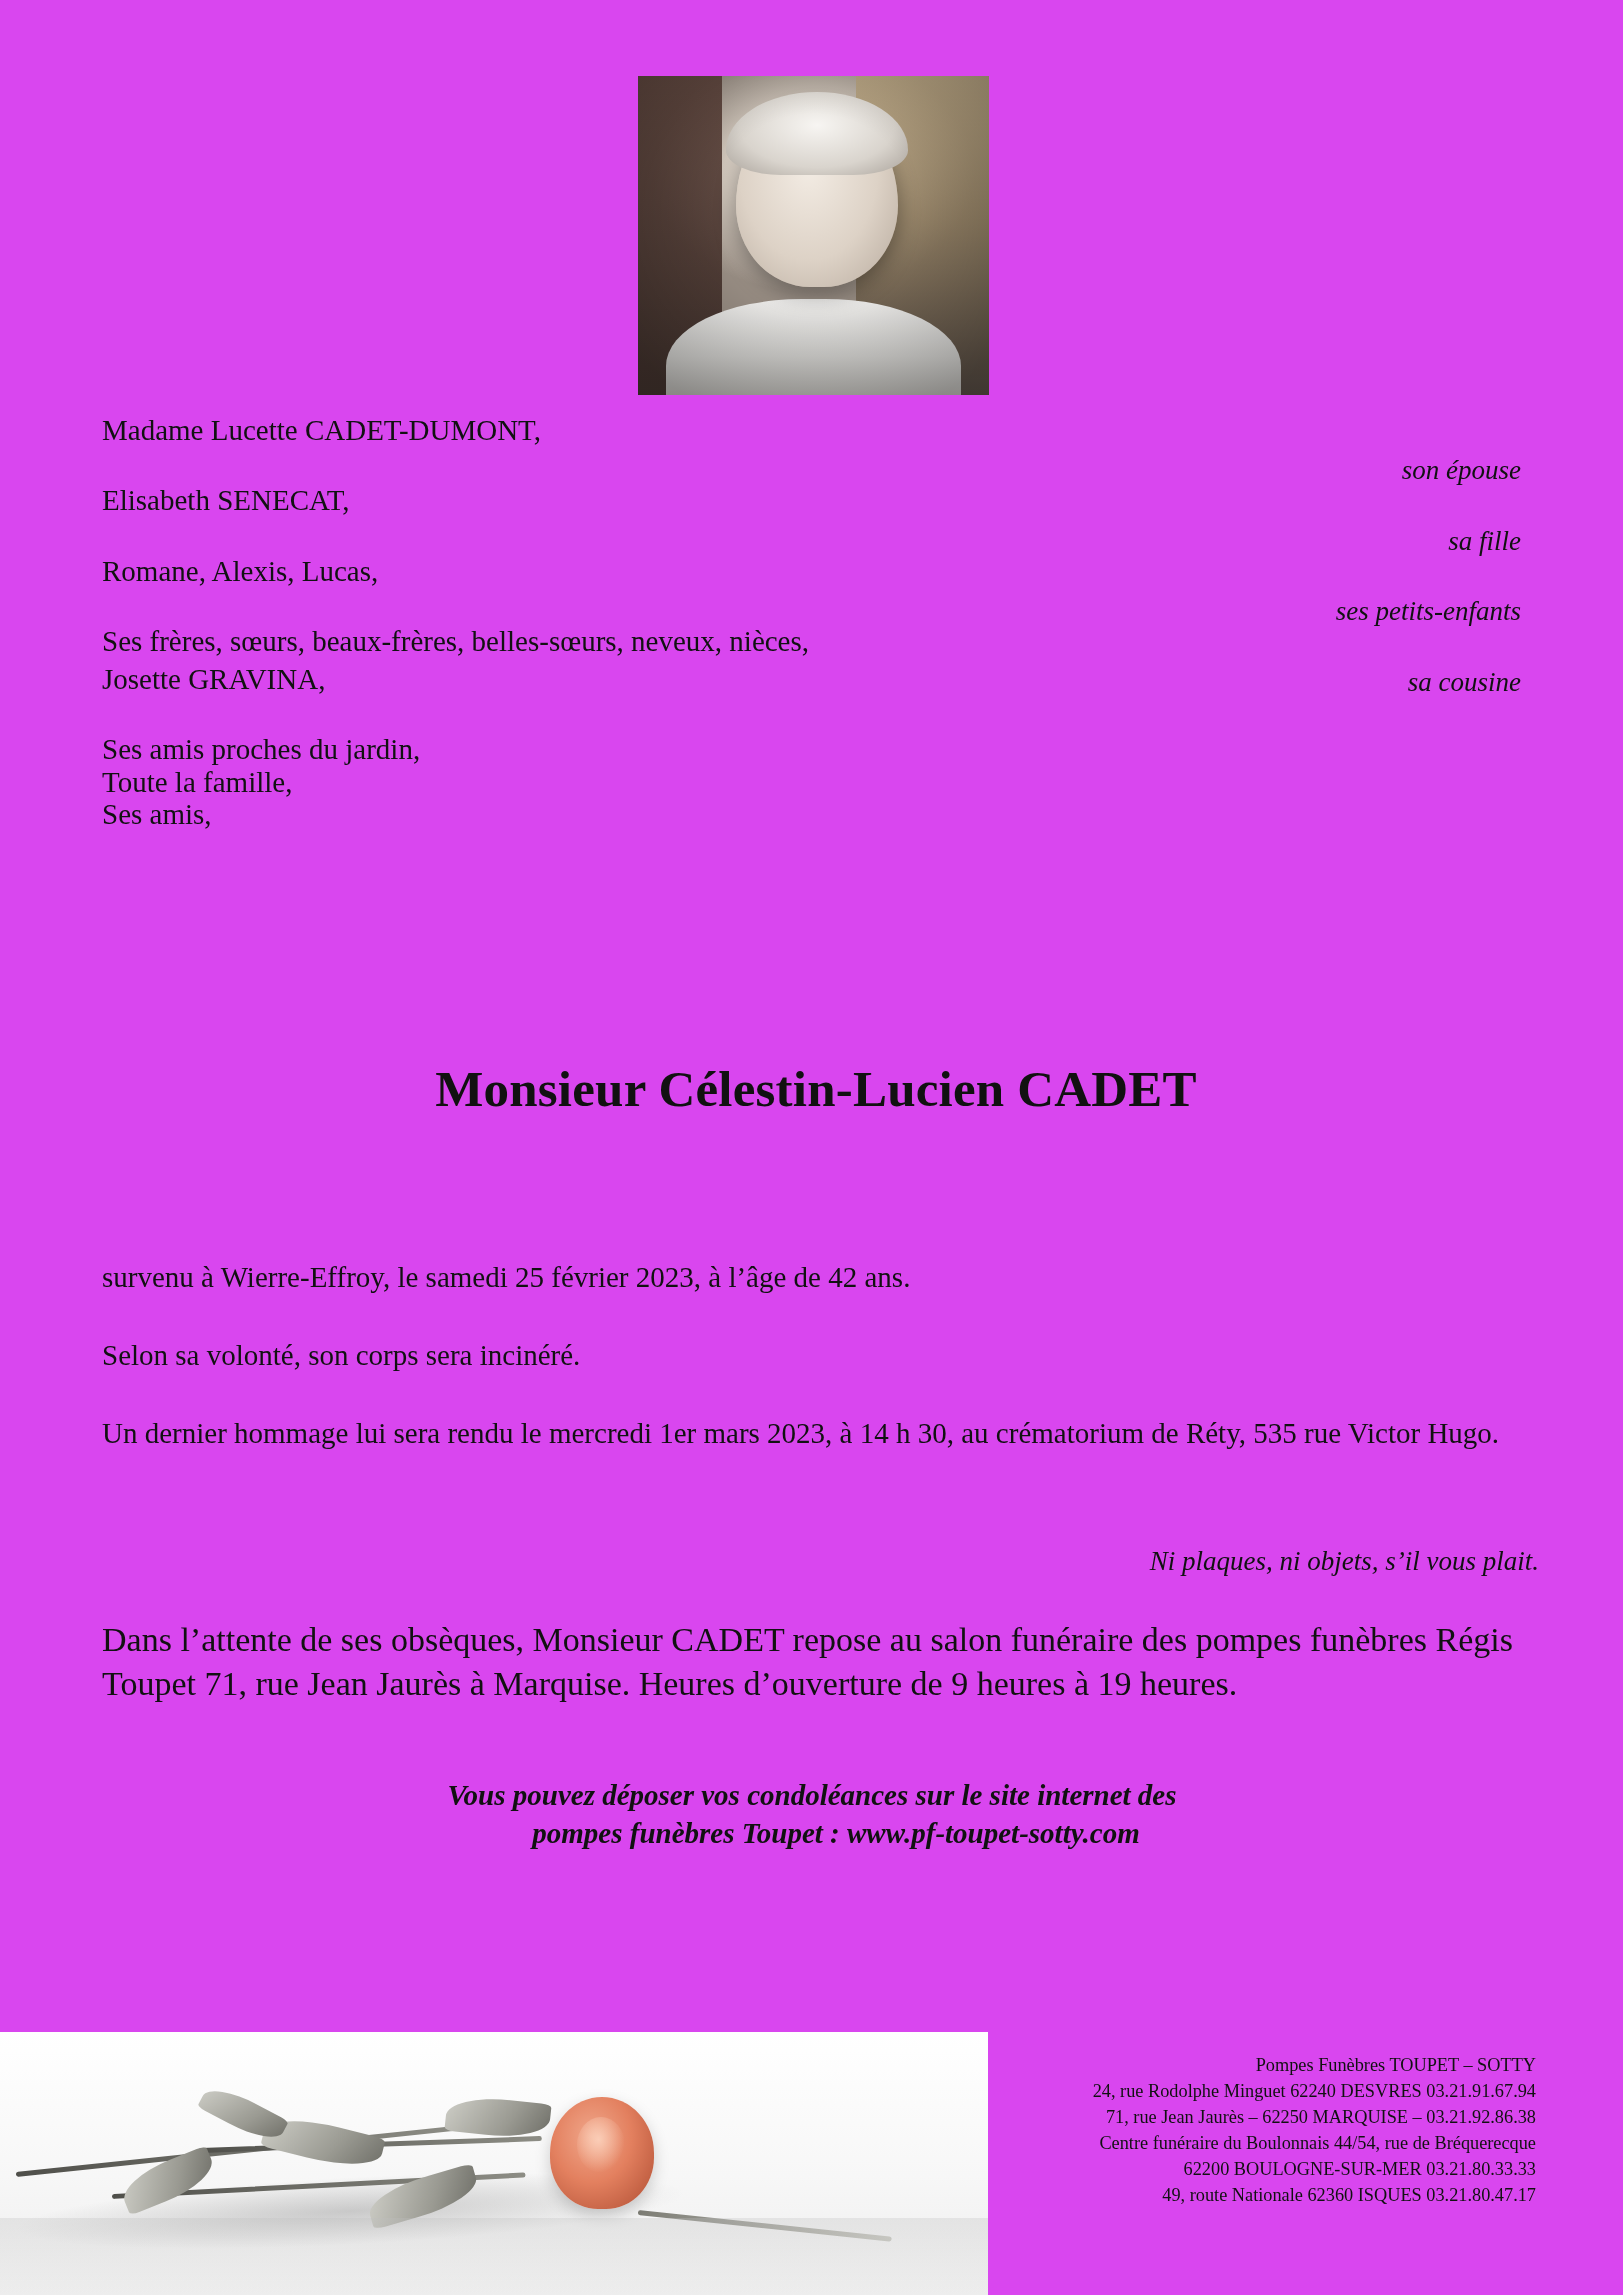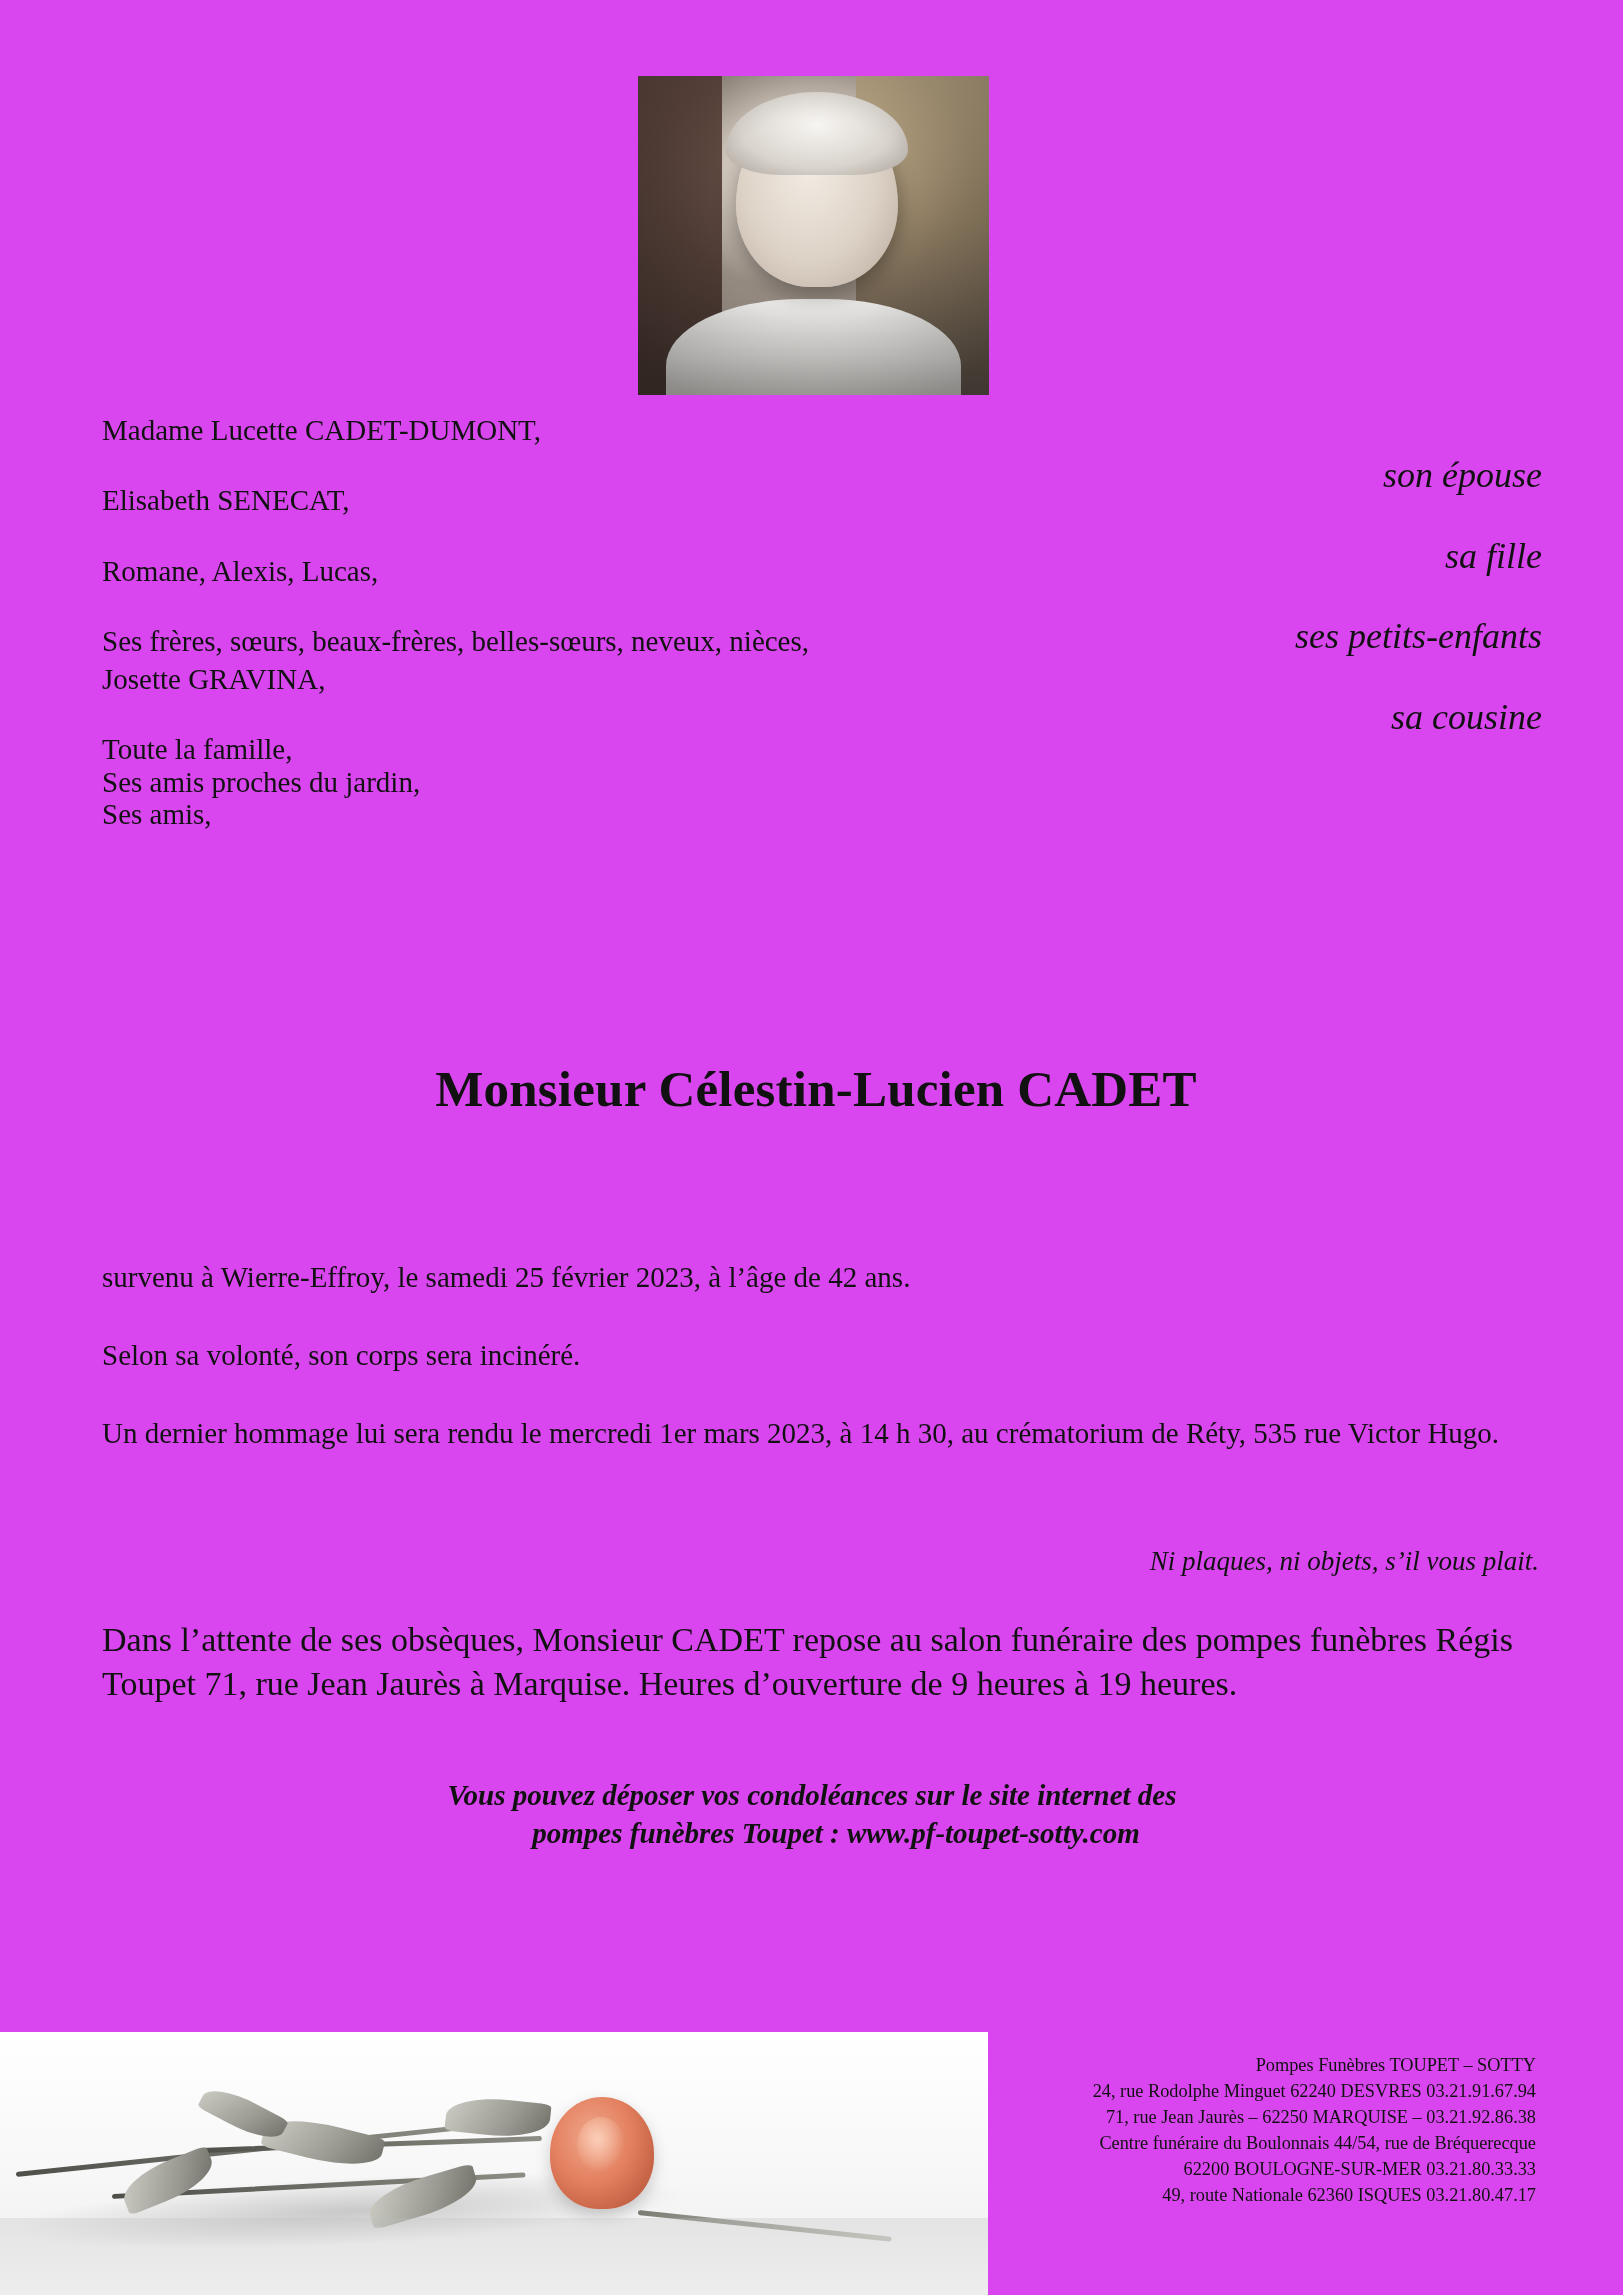--- a/index.html
+++ b/index.html
@@ -96,25 +96,25 @@
     width: 956px;
     font-size: 29px;
     line-height: 1.12;
   }
   .names .line { margin-bottom: 38px; }
   .names .group { margin-bottom: 38px; }
   .names .group .sub { margin-top: 4.8px; }
 
   .relations {
     position: absolute;
-    right: 82px;
+    right: 103px;
     top: 456px;
     width: 494px;
     text-align: right;
-    font-size: 36px;
+    font-size: 27px;
     font-style: italic;
     line-height: 1.1;
   }
   .relations .rel { margin-bottom: 41px; }
 
   .announce {
     position: absolute;
     left: 102px;
     top: 931px;
     font-size: 29px;
@@ -289,22 +289,22 @@
 
   <div class="names">
     <div class="line">Madame Lucette CADET-DUMONT,</div>
     <div class="line">Elisabeth SENECAT,</div>
     <div class="line">Romane, Alexis, Lucas,</div>
     <div class="group">
       <div class="tight">Ses frères, sœurs, beaux-frères, belles-sœurs, neveux, nièces,</div>
       <div class="sub">Josette GRAVINA,</div>
     </div>
     <div class="group">
+      <div class="tight">Ses amis proches du jardin,</div>
       <div class="tight">Toute la famille,</div>
-      <div class="tight">Ses amis proches du jardin,</div>
       <div class="tight">Ses amis,</div>
     </div>
   </div>
 
   <div class="relations">
     <div class="rel">son épouse</div>
     <div class="rel">sa fille</div>
     <div class="rel">ses petits-enfants</div>
     <div class="rel">sa cousine</div>
   </div>

